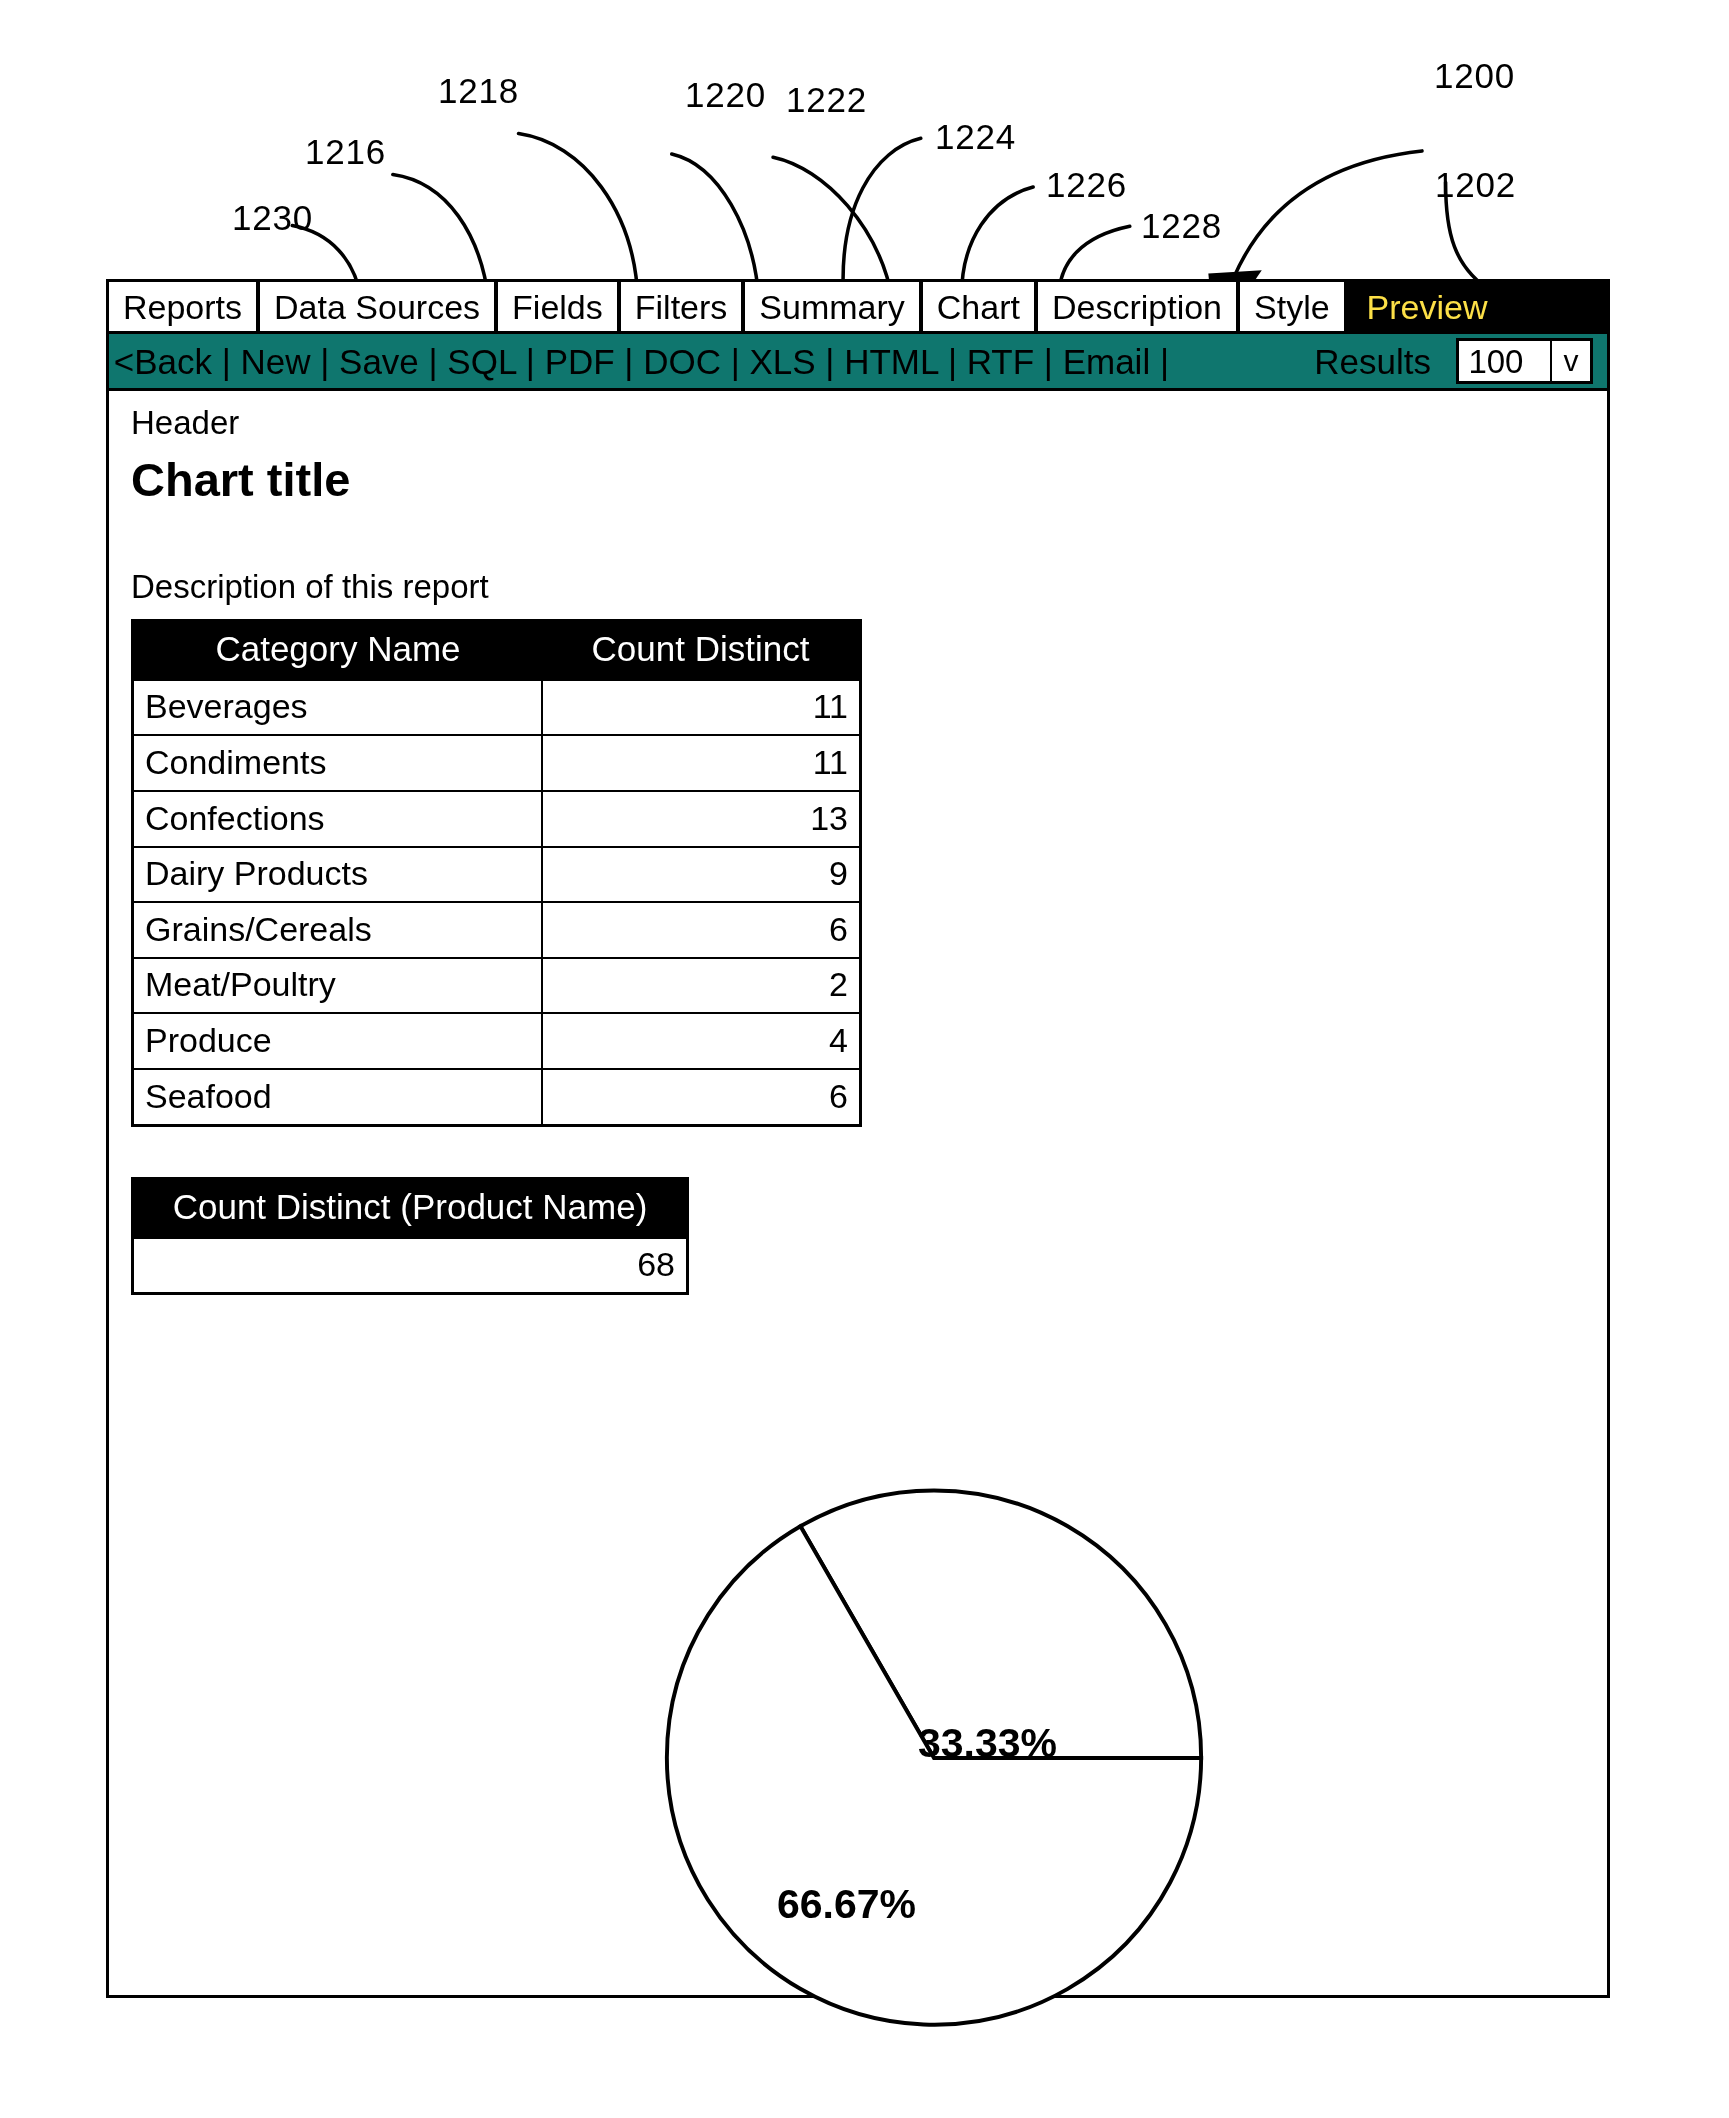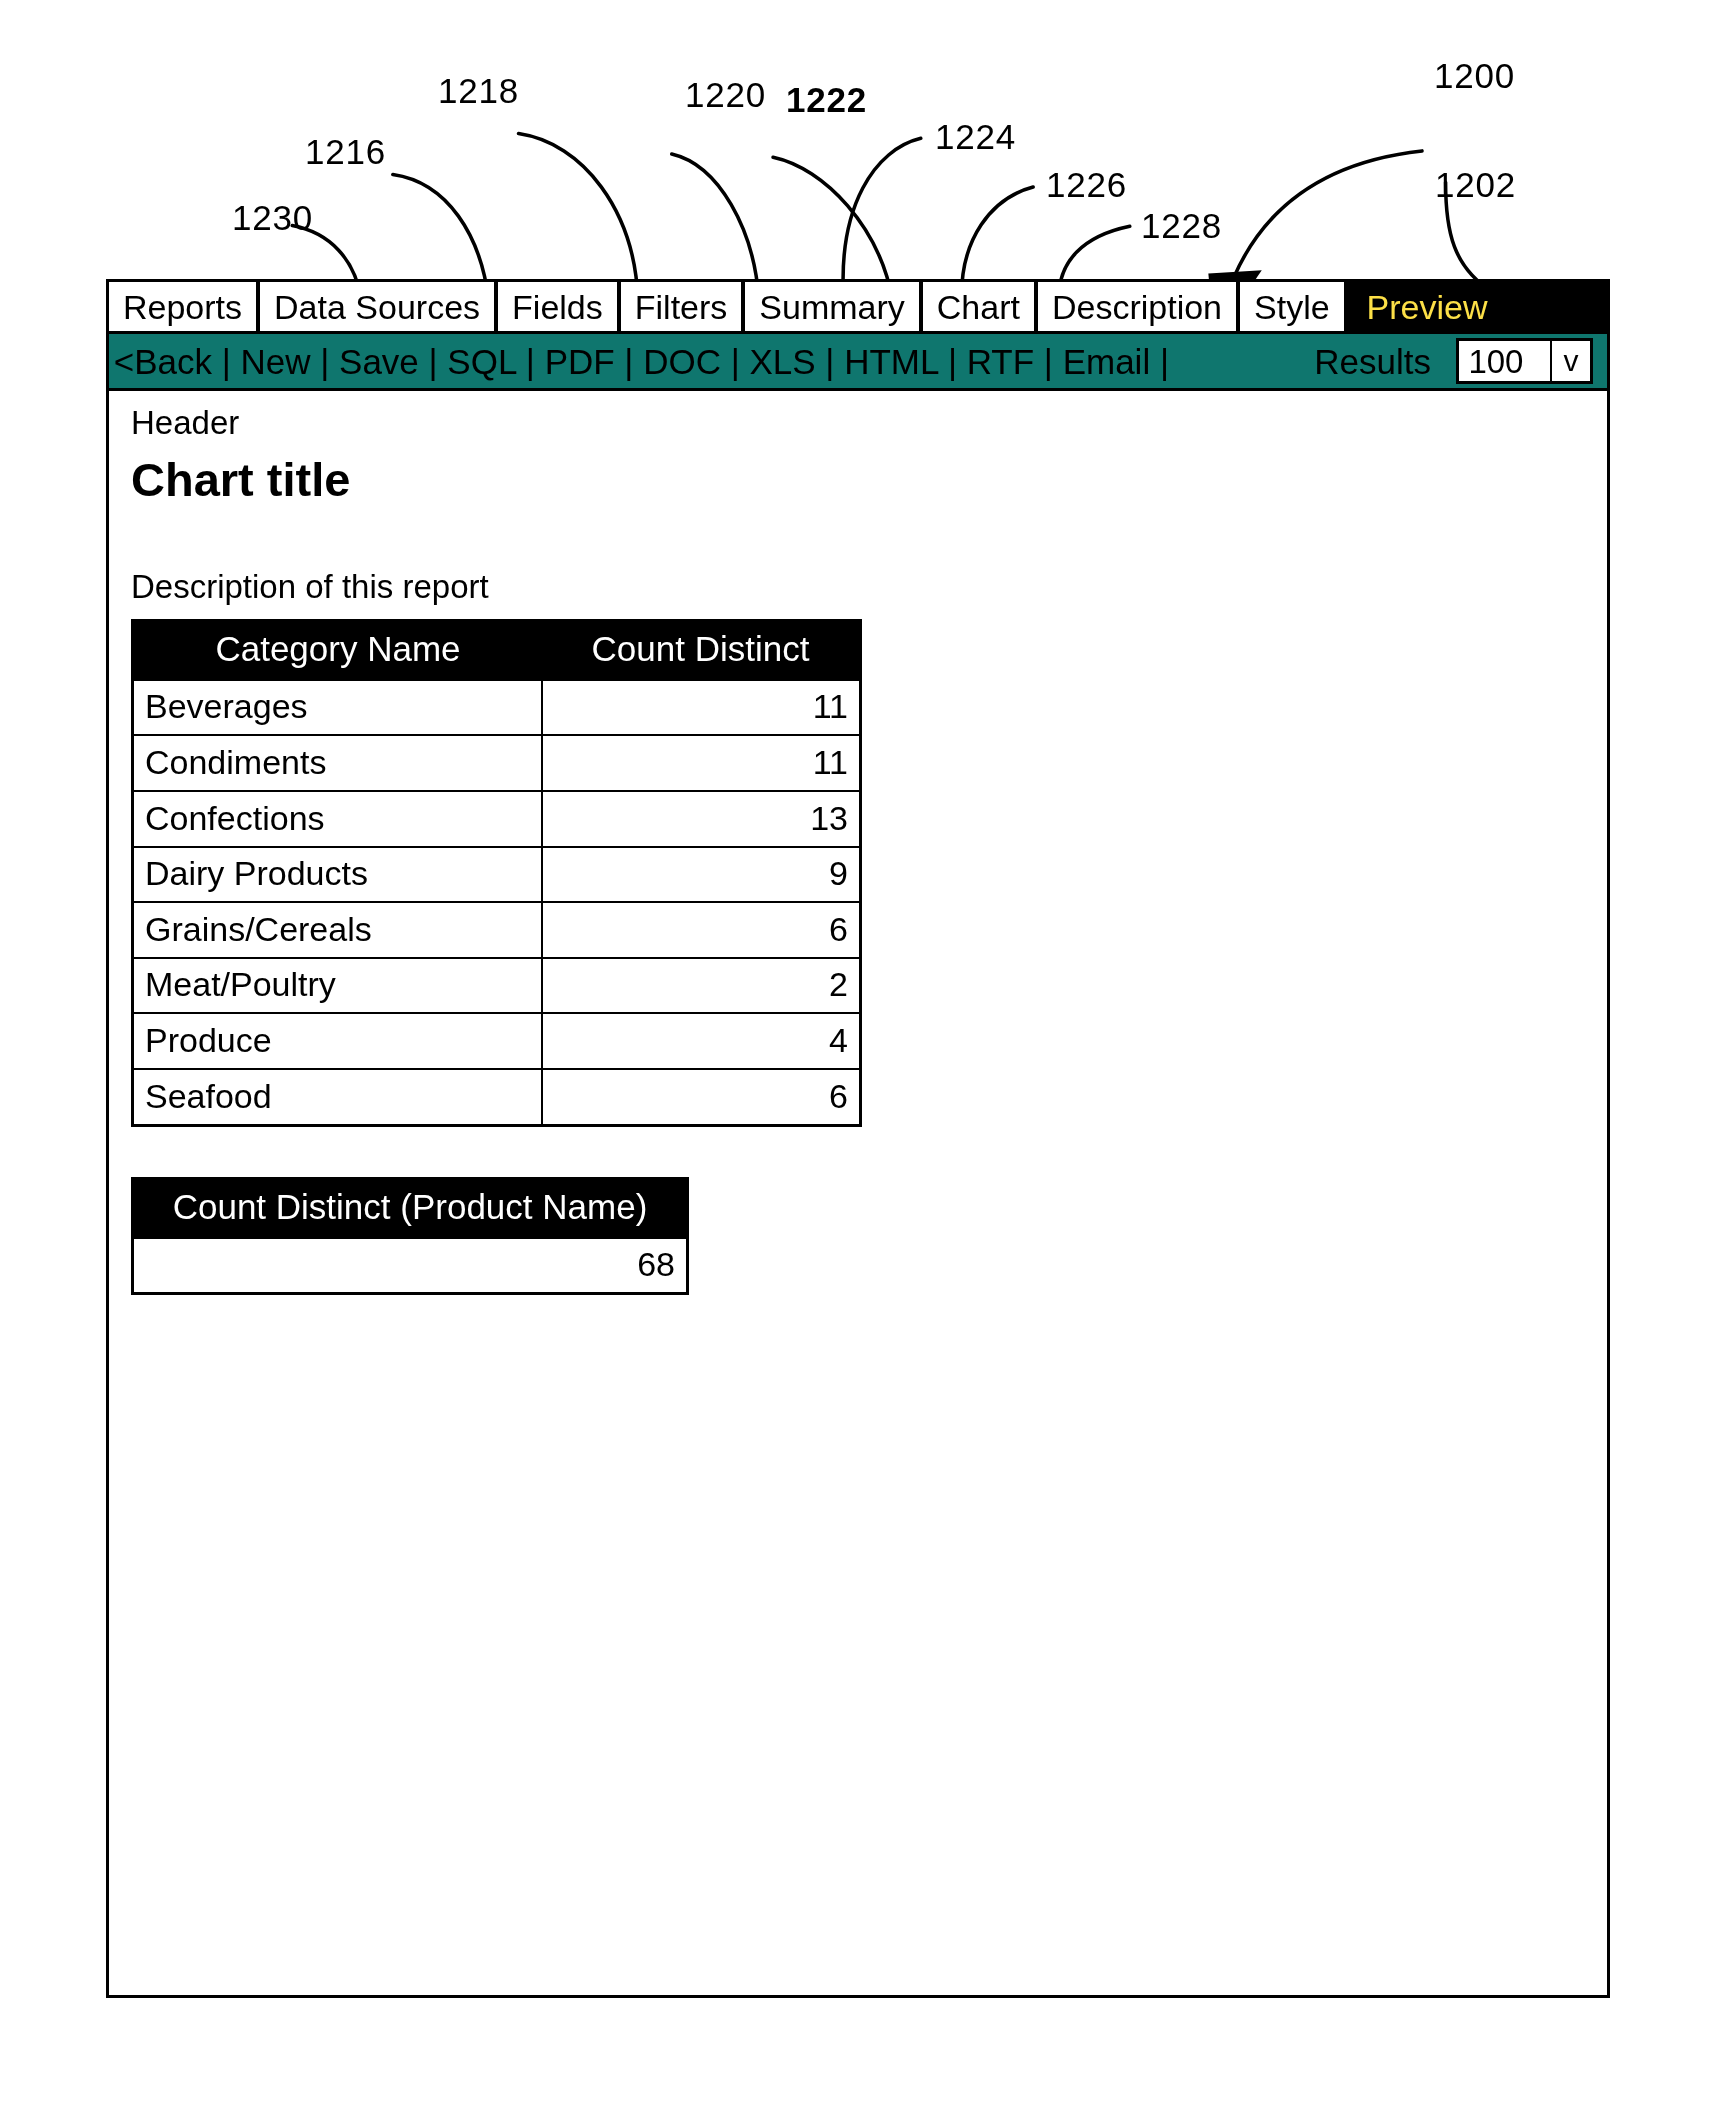--- a/index.html
+++ b/index.html
@@ -282,21 +282,21 @@
       <path d="M 1470,2022 C 1510,1970 1580,1940 1628,1934"></path>
     </g>
 
     <polygon points="1546,432 1606,344 1538,348" fill="#000" stroke="none"></polygon>
   </svg>
 
   <div class="callout" style="left:232px; top:200px;">1230</div>
   <div class="callout" style="left:305px; top:134px;">1216</div>
   <div class="callout" style="left:438px; top:73px;">1218</div>
   <div class="callout" style="left:685px; top:77px;">1220</div>
-  <div class="callout" style="left:786px; top:82px;font-weight:bold;">1222</div>
+  <div class="callout" style="left:786px; top:82px;">1222</div>
   <div class="callout" style="left:935px; top:119px;">1224</div>
   <div class="callout" style="left:1046px; top:167px;">1226</div>
   <div class="callout" style="left:1141px; top:208px;">1228</div>
   <div class="callout" style="left:1434px; top:58px;">1200</div>
   <div class="callout" style="left:1435px; top:167px;">1202</div>
   <div class="callout" style="left:371px; top:405px;">1204</div>
   <div class="callout" style="left:457px; top:454px;">1206</div>
   <div class="callout" style="left:506px; top:482px;">1208</div>
   <div class="callout" style="left:965px; top:1155px;">1210</div>
   <div class="callout" style="left:338px; top:1390px;">1212</div>
@@ -385,17 +385,27 @@
             <th>Count Distinct (Product Name)</th>
           </tr>
         </thead>
         <tbody>
           <tr>
             <td>68</td>
           </tr>
         </tbody>
       </table>
 
+      <div id="pie-chart">
+        <svg viewBox="0 0 700 700" width="550" height="550">
+
+          <path d="M 350,350 L 690,350 A 340,340 0 0 0 180,55 Z" fill="#ffffff" stroke="#000000" stroke-width="5"></path>
+
+          <path d="M 350,350 L 180,55 A 340,340 0 1 0 690,350 Z" fill="#ffffff" stroke="#000000" stroke-width="5"></path>
+        </svg>
+        <div class="pie-label" id="pie-label-a">33.33%</div>
+        <div class="pie-label" id="pie-label-b">66.67%</div>
+      </div>
 
     </div>
   </div>
 </div>
 
 
 </body></html>

